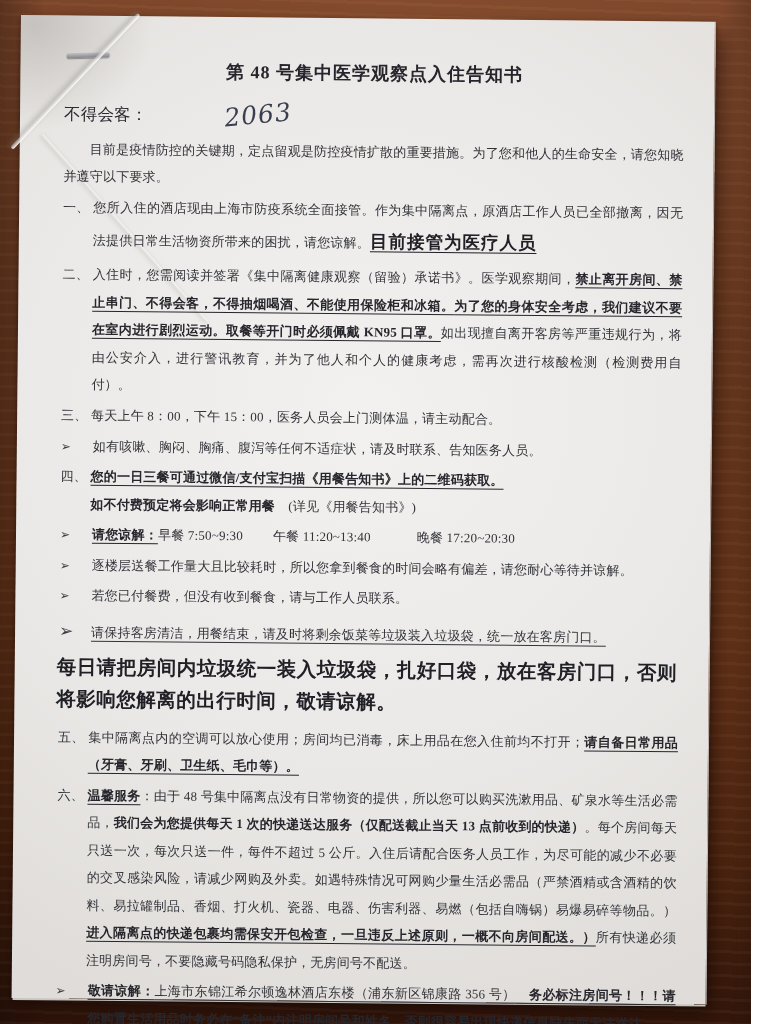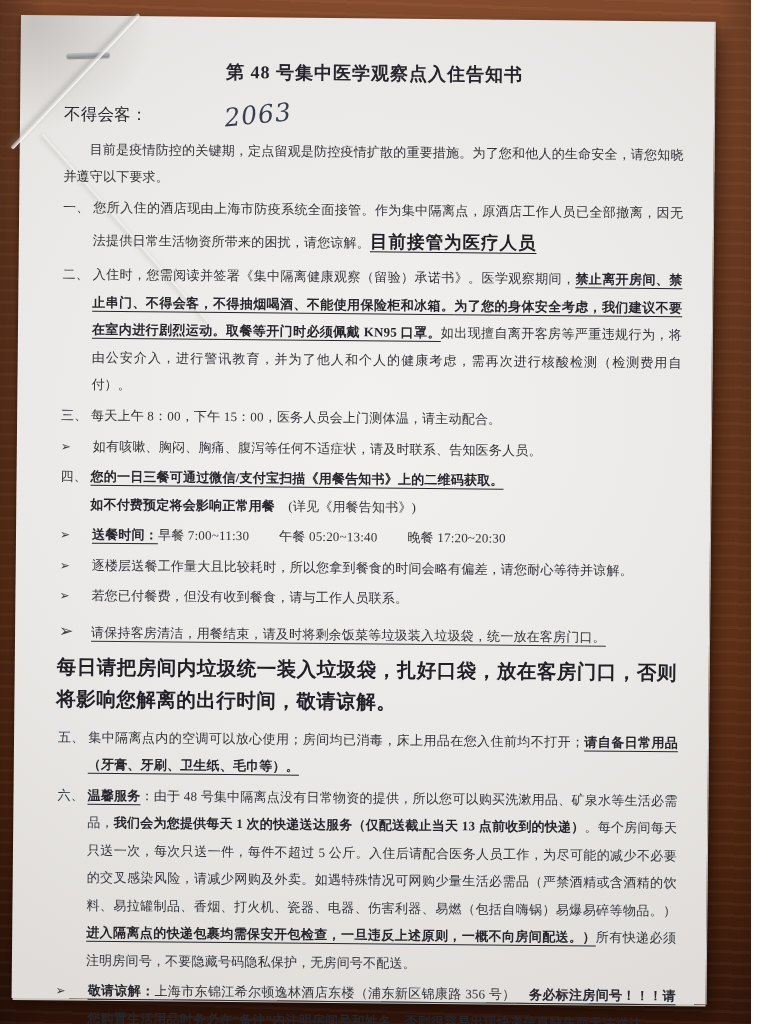--- a/index.html
+++ b/index.html
@@ -51,21 +51,21 @@
   .bullet.big .arrow{font-size:17px;font-weight:bold;}
 
   .bu{font-weight:bold;text-decoration:underline;text-underline-offset:4px;color:#26262c;}
   .u{text-decoration:underline;text-underline-offset:4px;}
   .b{font-weight:bold;color:#26262c;}
   .takeover{font-family:"DejaVu Sans","Liberation Sans",sans-serif;font-weight:bold;font-size:17.5px;
     text-decoration:underline;text-underline-offset:4px;letter-spacing:1px;color:#202026;}
   .notice{font-family:"DejaVu Sans","Liberation Sans",sans-serif;font-weight:bold;font-size:19.5px;
     line-height:1.66;letter-spacing:.5px;color:#202026;margin:3px 0 7px -2px;text-align:left;}
   .meal{margin-right:30px;}
-  .meal:last-child{margin-right:0;}
+  .meal:last-child{margin-right:0;margin-left:16px;}
 </style>
 </head>
 <body>
 
 <div class="scene">
   <div class="paper">
     <div class="staple"></div>
     <div class="crease1"></div>
     <div class="crease2"></div>
 
@@ -82,21 +82,21 @@
       <p class="item"><span class="num">一、</span><span>您所入住的酒店现由上海市防疫系统全面接管。作为集中隔离点，原酒店工作人员已全部撤离，因无法提供日常生活物资所带来的困扰，请您谅解。</span><span class="takeover">目前接管为医疗人员</span></p>
 
       <p class="item"><span class="num">二、</span><span>入住时，您需阅读并签署《集中隔离健康观察（留验）承诺书》。医学观察期间，</span><span class="bu">禁止离开房间、禁止串门、不得会客，不得抽烟喝酒、不能使用保险柜和冰箱。</span><span class="bu">为了您的身体安全考虑，我们建议不要在室内进行剧烈运动。取餐等开门时必须佩戴 KN95 口罩。</span><span>如出现擅自离开客房等严重违规行为，将由公安介入，进行警讯教育，并为了他人和个人的健康考虑，需再次进行核酸检测（检测费用自付）。</span></p>
 
       <p class="item"><span class="num">三、</span><span>每天上午 8：00，下午 15：00，医务人员会上门测体温，请主动配合。</span></p>
 
       <p class="bullet"><span class="arrow">➢</span><span>如有咳嗽、胸闷、胸痛、腹泻等任何不适症状，请及时联系、告知医务人员。</span></p>
 
       <p class="item"><span class="num">四、</span><span class="bu">您的一日三餐可通过微信/支付宝扫描《用餐告知书》上的二维码获取。</span><br><span class="b">如不付费预定将会影响正常用餐</span>　<span>(详见《用餐告知书》)</span></p>
 
-      <p class="bullet"><span class="arrow">➢</span><span class="bu">送餐时间：</span><span class="meal">早餐 7:00~11:30</span><span class="meal">午餐 05:20~13:40</span><span class="meal">晚餐 17:20~20:30</span></p>
+      <p class="bullet"><span class="arrow">➢</span><span class="bu">请您谅解：</span><span class="meal">早餐 7:50~9:30</span><span class="meal">午餐 11:20~13:40</span><span class="meal">晚餐 17:20~20:30</span></p>
 
       <p class="bullet"><span class="arrow">➢</span><span>逐楼层送餐工作量大且比较耗时，所以您拿到餐食的时间会略有偏差，请您耐心等待并谅解。</span></p>
 
       <p class="bullet"><span class="arrow">➢</span><span>若您已付餐费，但没有收到餐食，请与工作人员联系。</span></p>
 
       <p class="bullet big"><span class="arrow">➢</span><span class="u">请保持客房清洁，用餐结束，请及时将剩余饭菜等垃圾装入垃圾袋，统一放在客房门口。</span></p>
 
       <p class="notice">每日请把房间内垃圾统一装入垃圾袋，扎好口袋，放在客房门口，否则将影响您解离的出行时间，敬请谅解。</p>
 
       <p class="item"><span class="num">五、</span><span>集中隔离点内的空调可以放心使用；房间均已消毒，床上用品在您入住前均不打开；</span><span class="bu">请自备日常用品（牙膏、牙刷、卫生纸、毛巾等）。</span></p>

